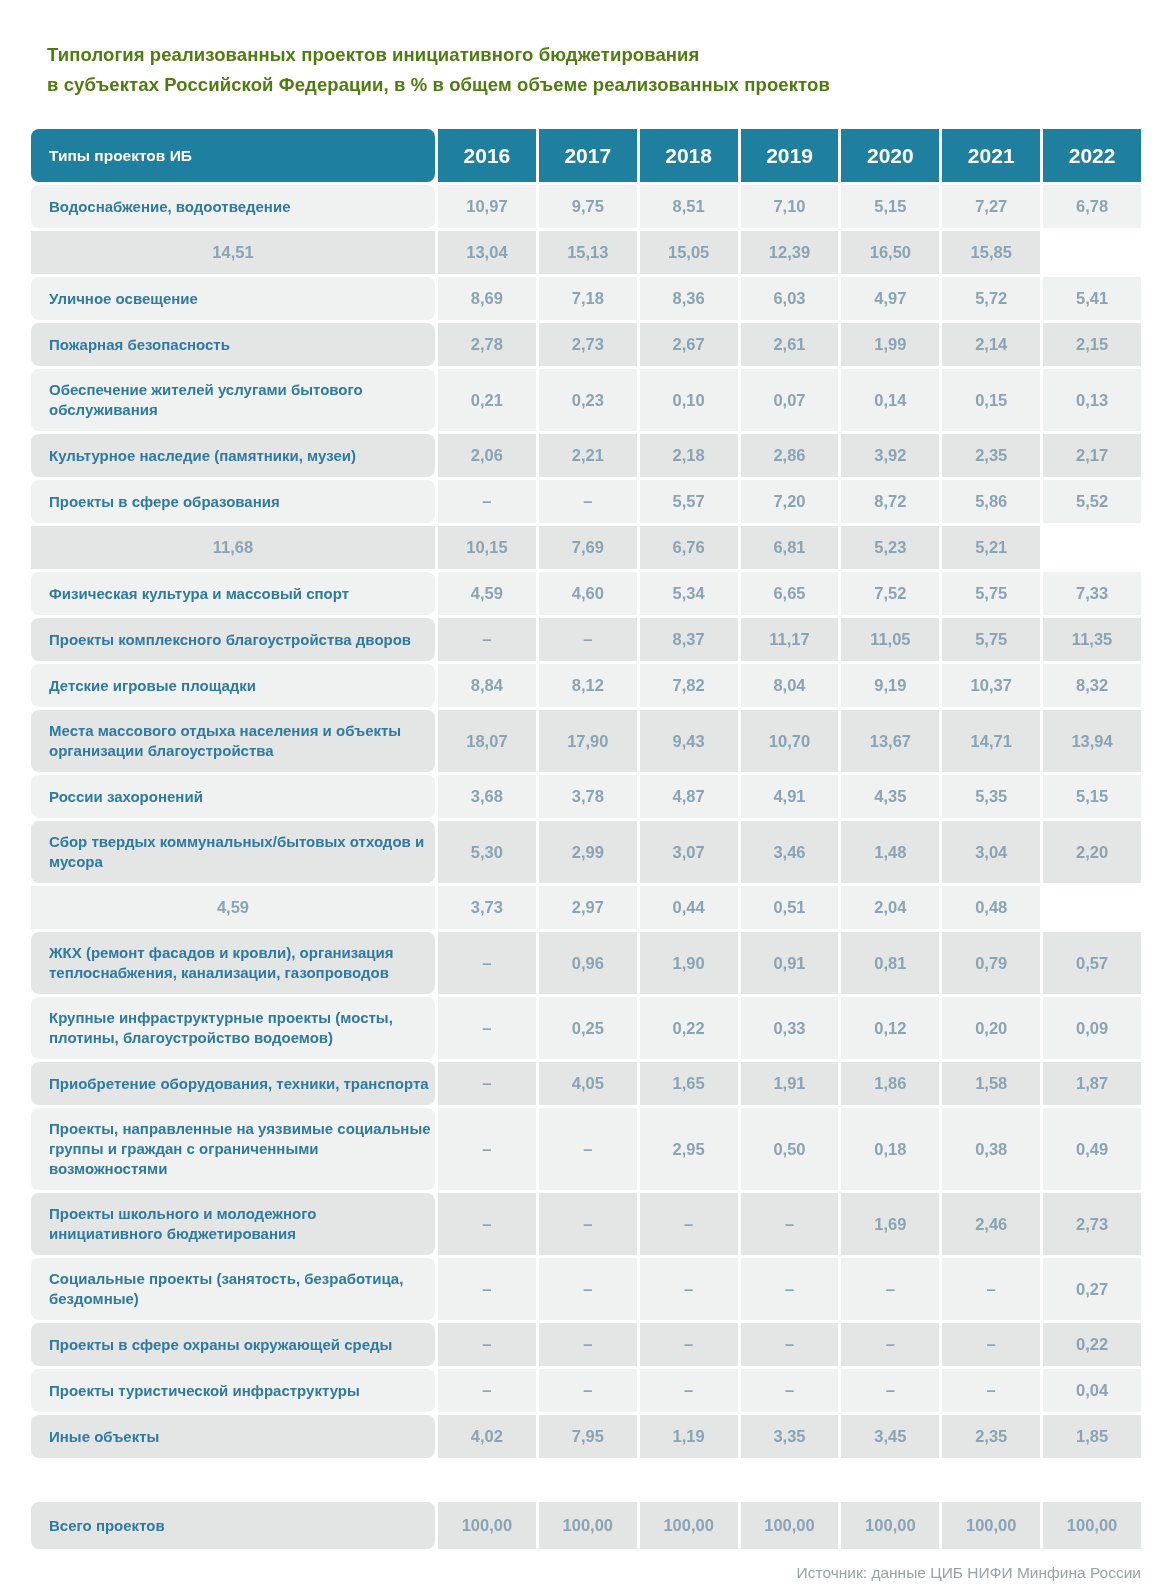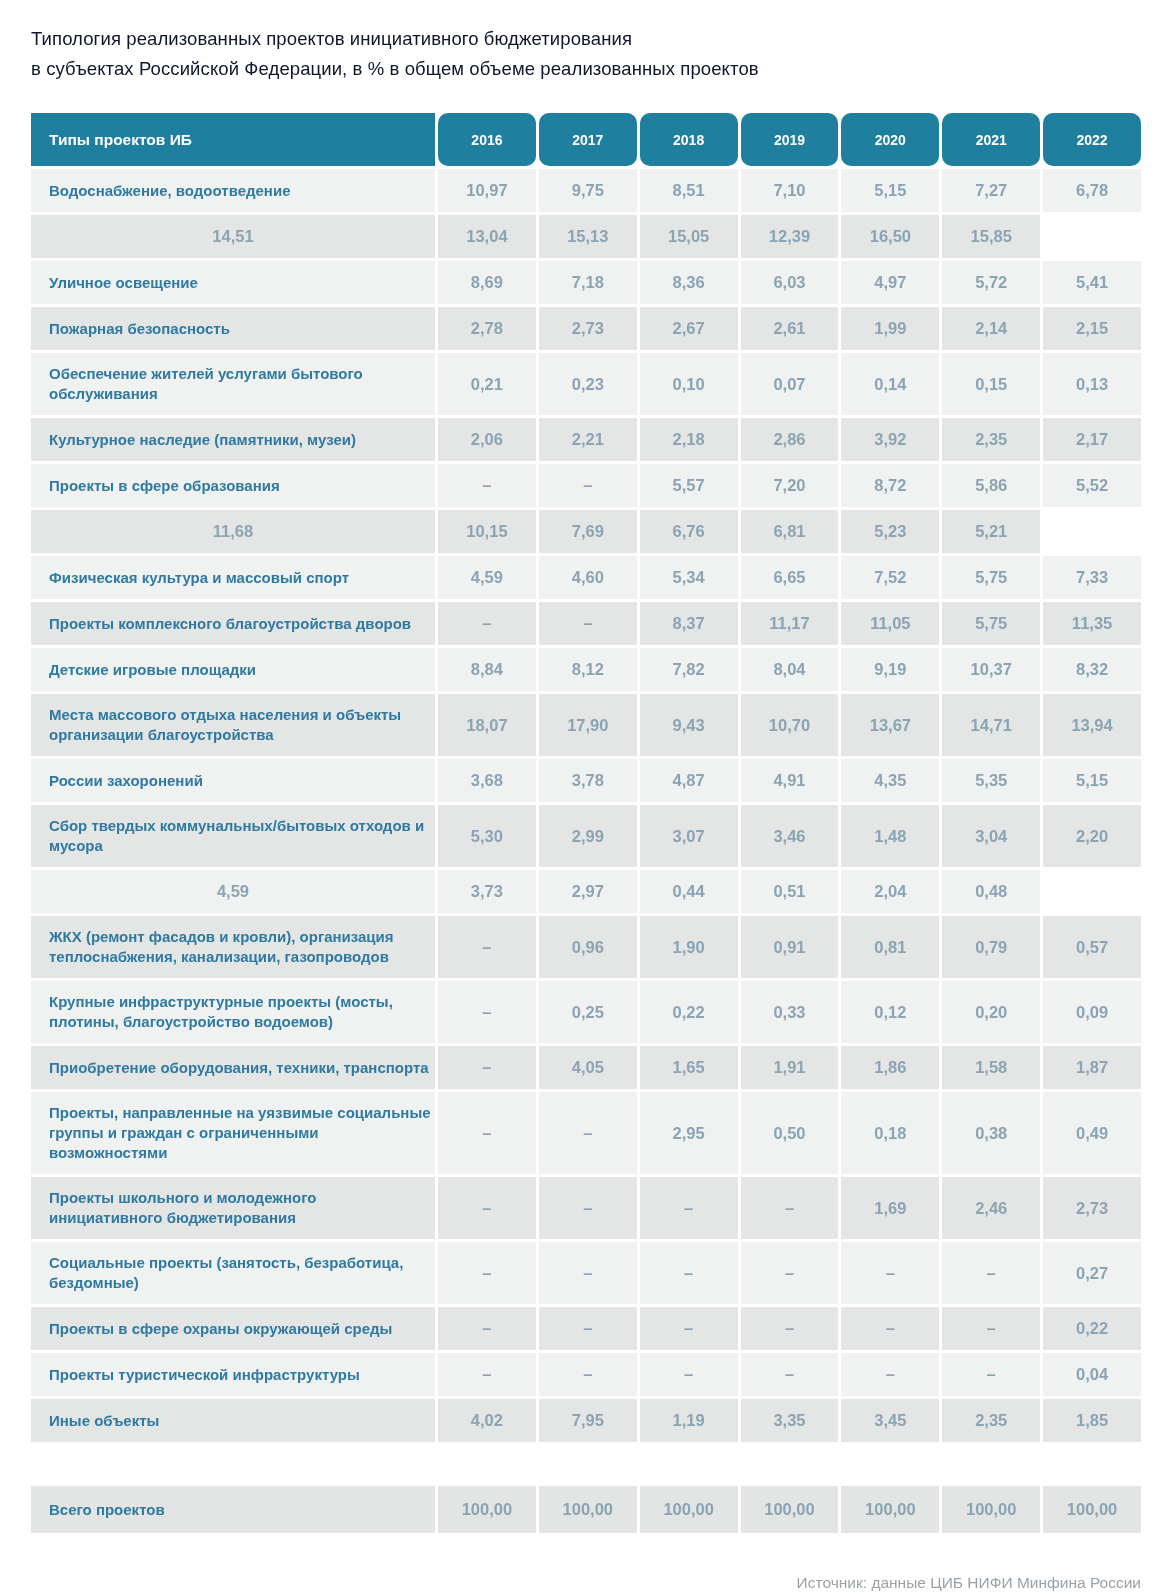--- a/index.html
+++ b/index.html
@@ -7,24 +7,24 @@
     position: relative;
     width: 1172px;
     height: 1596px;
     background: #ffffff;
     overflow: hidden;
     box-sizing: border-box;
     padding: 24px 31px 0 31px;
     font-family: "Liberation Sans", sans-serif;
   }
   .title {
-    margin: 0;
-    color: #0f172a;
+    margin: 16px;
+    color: #4d7c0f;
     font-size: 18.5px;
-    font-weight: normal;
+    font-weight: bold;
     line-height: 30px;
     letter-spacing: 0.1px;
   }
   .table {
     margin-top: 29px;
     width: 1110px;
   }
   .row {
     display: grid;
     grid-template-columns: 404px repeat(7, 1fr);
@@ -39,48 +39,48 @@
     padding: 11px 10px;
   }
   .cell.label {
     justify-content: flex-start;
     padding-left: 18px;
     padding-right: 2px;
     color: #2f7aa1;
     font-weight: bold;
     font-size: 15px;
     line-height: 20px;
+    border-radius: 8px;
   }
   .cell.value {
     justify-content: center;
     color: #8aa4b3;
     font-weight: bold;
     font-size: 16.5px;
   }
   .row.light .cell { background: #f0f1f1; }
   .row.dark  .cell { background: #e4e5e5; }
   .row.header .cell {
     background: #1f7f9e;
     min-height: 53px;
   }
   .row.header .cell.label {
     color: #ffffff;
     font-size: 15.5px;
   }
   .row.header .cell.value {
     color: #ffffff;
-    font-size: 14px;
-    border-radius: 10px;
+    font-size: 21px;
   }
   .row.total { margin-top: 44px; }
   .row.total .cell { background: #e3e4e4; min-height: 47px; }
   .source {
     position: absolute;
     right: 31px;
-    bottom: 4px;
+    bottom: 14px;
     color: #9aa2a8;
     font-size: 15.5px;
     font-weight: normal;
   }
 </style>
 </head>
 <body>
 
 <div class="page">
   <h1 class="title"><span>Типология реализованных проектов инициативного бюджетирования</span><br><span>в субъектах Российской Федерации, в % в общем объеме реализованных проектов</span></h1>

